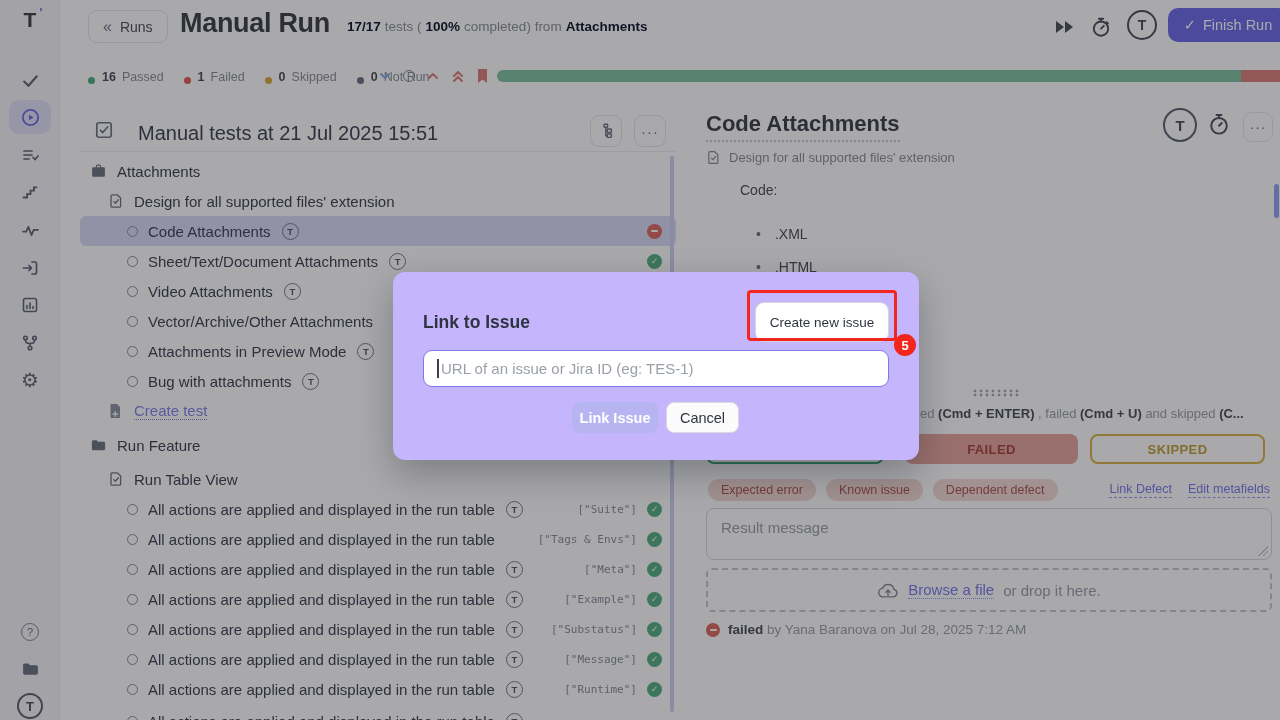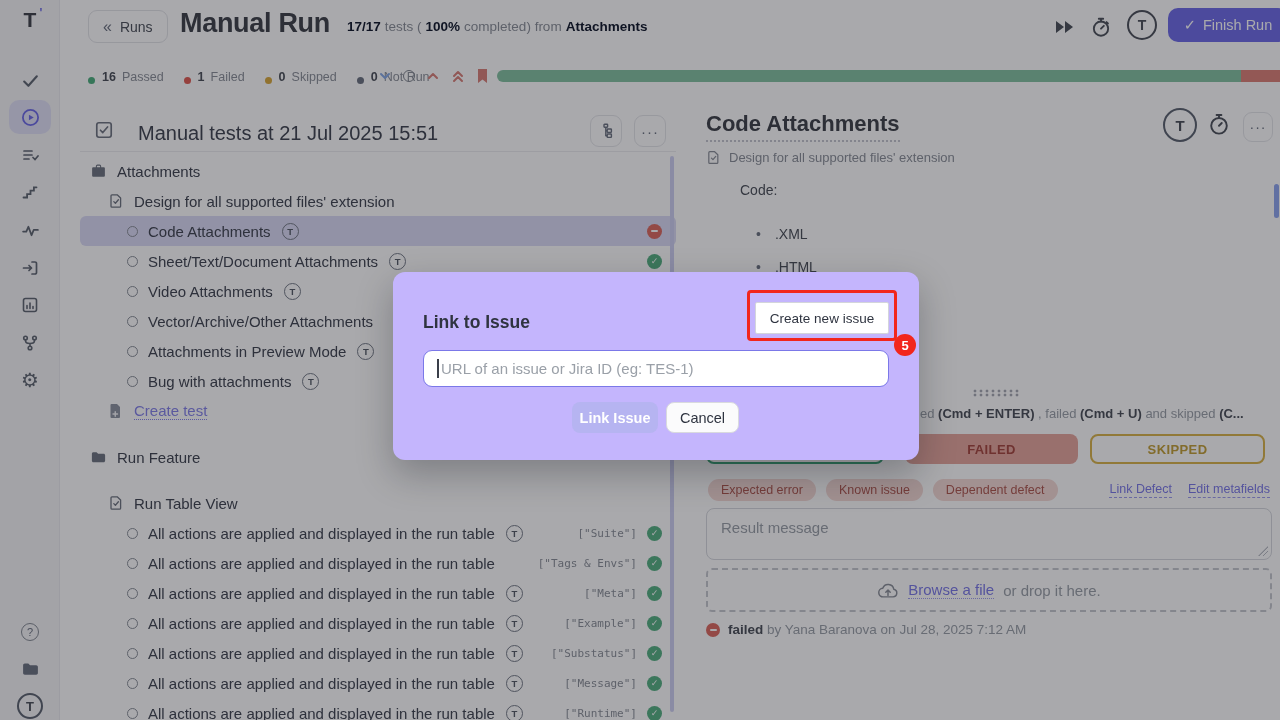--- a/index.html
+++ b/index.html
@@ -49,21 +49,21 @@
   .tcircle{width:11px;height:11px;border:1.6px solid #8a8f98;border-radius:50%;flex:none}
   .tbadge{width:17px;height:17px;border:1.5px solid #757b87;border-radius:50%;display:flex;align-items:center;justify-content:center;font-size:9.5px;font-weight:700;color:#555b66;margin-left:11px;flex:none}
   .sp{flex:1}
   .ttag{font-family:"DejaVu Sans Mono",monospace;font-size:11px;color:#8a8f98;margin-right:10px}
   .st{width:15px;height:15px;border-radius:50%;display:flex;align-items:center;justify-content:center;color:#fff;font-size:9px;flex:none}
   .st.pass{background:#55b183}
   .st.fail{background:#dd6a60}
   .st.fail .bar{width:7px;height:2px;background:#fff;border-radius:1px}
   .create-link{color:#8583ea;border-bottom:1px dotted #8583ea;margin-left:11px}
   #tree-scroll{position:absolute;left:670px;top:156px;width:4px;height:556px;background:#cfd1f3;border-radius:2px}
-  .mt4{margin-top:16px}
+  .mt4{margin-top:4px}
 
   
   #detail-title{position:absolute;left:706px;top:111px;font-size:22px;font-weight:700;color:#3d4148;border-bottom:2px dotted #c4c6cf;padding-bottom:3px}
   #detail-subdoc{position:absolute;left:706px;top:150px;display:flex;align-items:center;gap:8px;font-size:13px;color:#8a8f98}
   #code-label{position:absolute;left:740px;top:182px;font-size:14px;color:#4a4f58}
   .bullet-line{position:absolute;left:756px;font-size:14px;color:#4a4f58;display:flex;gap:14px;align-items:center}
   .bullet-line .b{color:#6b7280}
   #rp-scroll{position:absolute;left:1274px;top:184px;width:5px;height:34px;background:#8fa6ef;border-radius:3px}
   #drag-dots{position:absolute;left:973px;top:389px;width:46px;height:8px;background-image:radial-gradient(circle at 2px 2px,#a7aab2 1.2px,transparent 1.7px);background-size:6px 4px}
   #hint{position:absolute;left:920px;top:406px;width:356px;font-size:13px;color:#9aa0a8;white-space:nowrap;overflow:hidden}
@@ -82,21 +82,21 @@
   #result-box .grip{position:absolute;right:3px;bottom:3px;width:10px;height:10px;background:repeating-linear-gradient(135deg,#b9bcc4 0 1px,transparent 1px 3.4px);clip-path:polygon(100% 0,0 100%,100% 100%)}
   #dropzone{position:absolute;left:706px;top:568px;width:566px;height:44px;border:2px dashed #c6c8cf;border-radius:6px;display:flex;align-items:center;justify-content:center;gap:9px;font-size:15px;color:#9aa0a8}
   #dropzone .browse{color:#7b79e8;border-bottom:1px dotted #9d9bef}
   #history{position:absolute;left:706px;top:622px;display:flex;align-items:center;gap:8px;font-size:13.5px;color:#9aa0a8}
   #history b{color:#4a4f58}
 
   
   #overlay{position:absolute;inset:0;background:rgba(16,18,24,.36);z-index:40}
   #modal{position:absolute;left:393px;top:272px;width:526px;height:188px;background:#c4b5fd;border-radius:12px;box-shadow:0 14px 36px rgba(15,17,25,.28);z-index:50}
   #modal-title{position:absolute;left:30px;top:40px;font-size:17.5px;font-weight:600;color:#2f3440}
-  #create-btn{position:absolute;left:362px;top:30px;width:134px;height:32px;border:1px solid #d3d5db;border-radius:2px;background:#fff;font-size:13.5px;color:#2f3440;display:flex;align-items:center;justify-content:center}
+  #create-btn{position:absolute;left:362px;top:30px;width:134px;height:40px;border:1px solid #d3d5db;border-radius:9px;background:#fff;font-size:13.5px;color:#2f3440;display:flex;align-items:center;justify-content:center}
   #ann-rect{position:absolute;left:354px;top:18px;width:150px;height:51px;border:3px solid #f2261c;border-radius:4px;pointer-events:none}
   #ann-badge{position:absolute;left:501px;top:62px;width:22px;height:22px;border-radius:50%;background:#f2261c;color:#fff;font-size:13px;font-weight:700;display:flex;align-items:center;justify-content:center}
   #issue-input{position:absolute;left:30px;top:78px;width:466px;height:37px;border:1.6px solid #7b78e8;border-radius:9px;font-size:15px;color:#3f4450;padding:0 14px 0 17px;outline:none}
   #issue-input::placeholder{color:#9aa0a8}
   #caret{position:absolute;left:44px;top:87px;width:1.5px;height:19px;background:#3a3f4a}
   .mbtn{position:absolute;top:130px;height:31px;border-radius:8px;font-size:14.5px;display:flex;align-items:center;justify-content:center}
   #link-btn{left:179px;width:86px;background:#b6b4f1;color:#fff;font-weight:600;border:none}
   #cancel-btn{left:273px;width:73px;background:#fbfbfc;border:1px solid #d9dade;color:#2f3440}
 
   svg{display:block}

